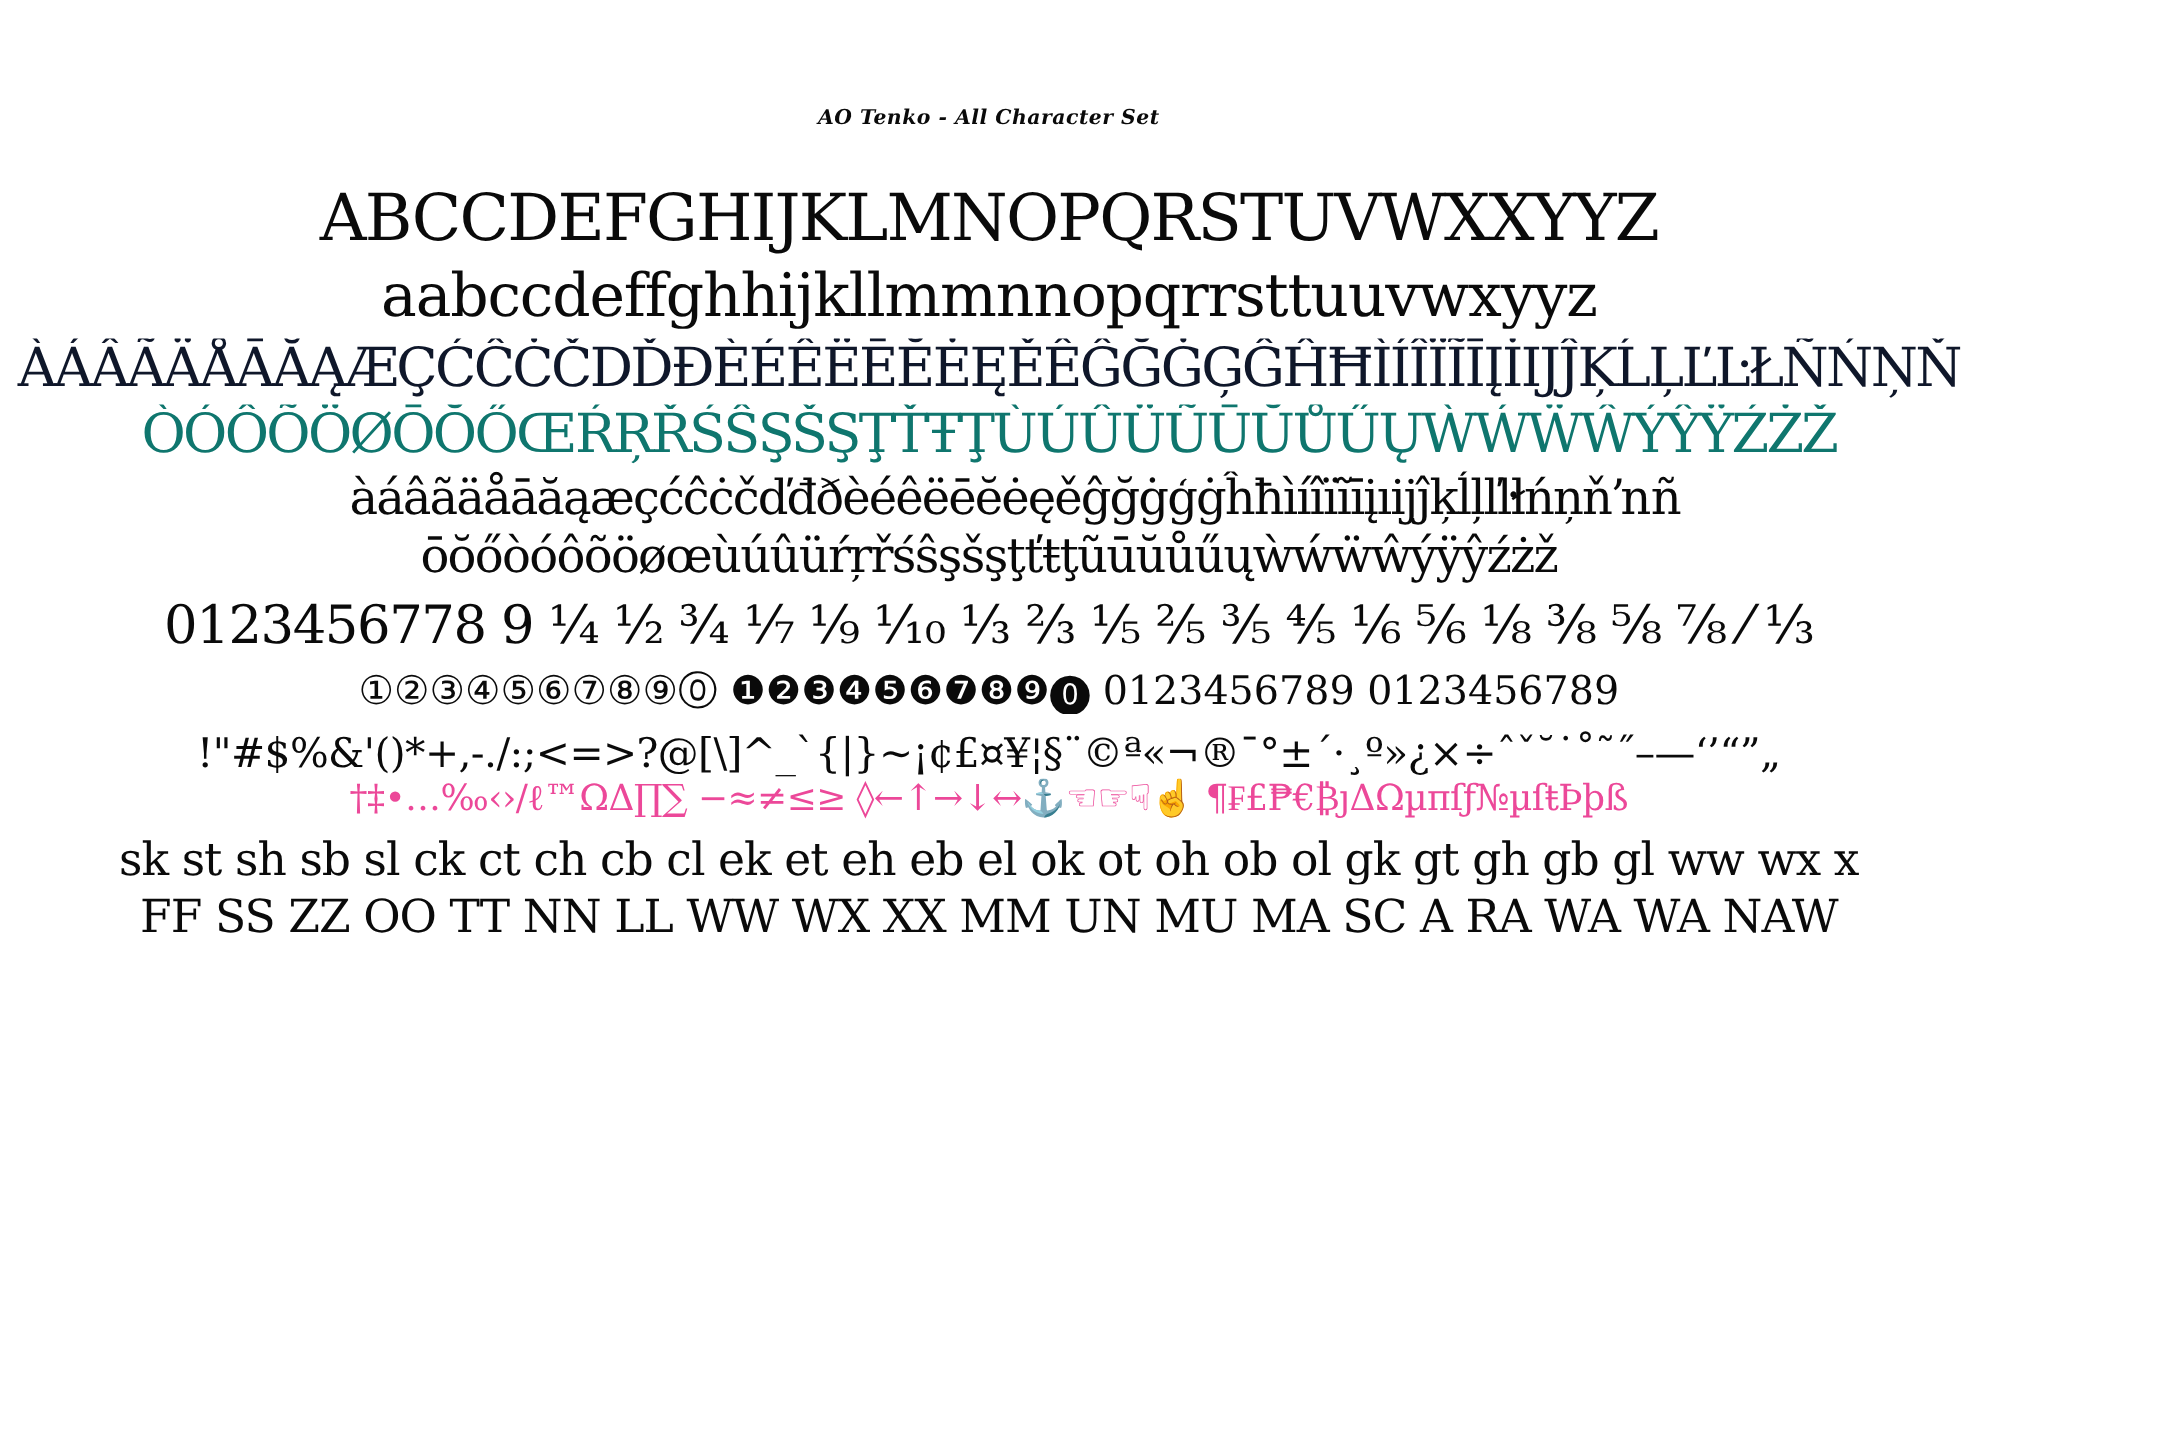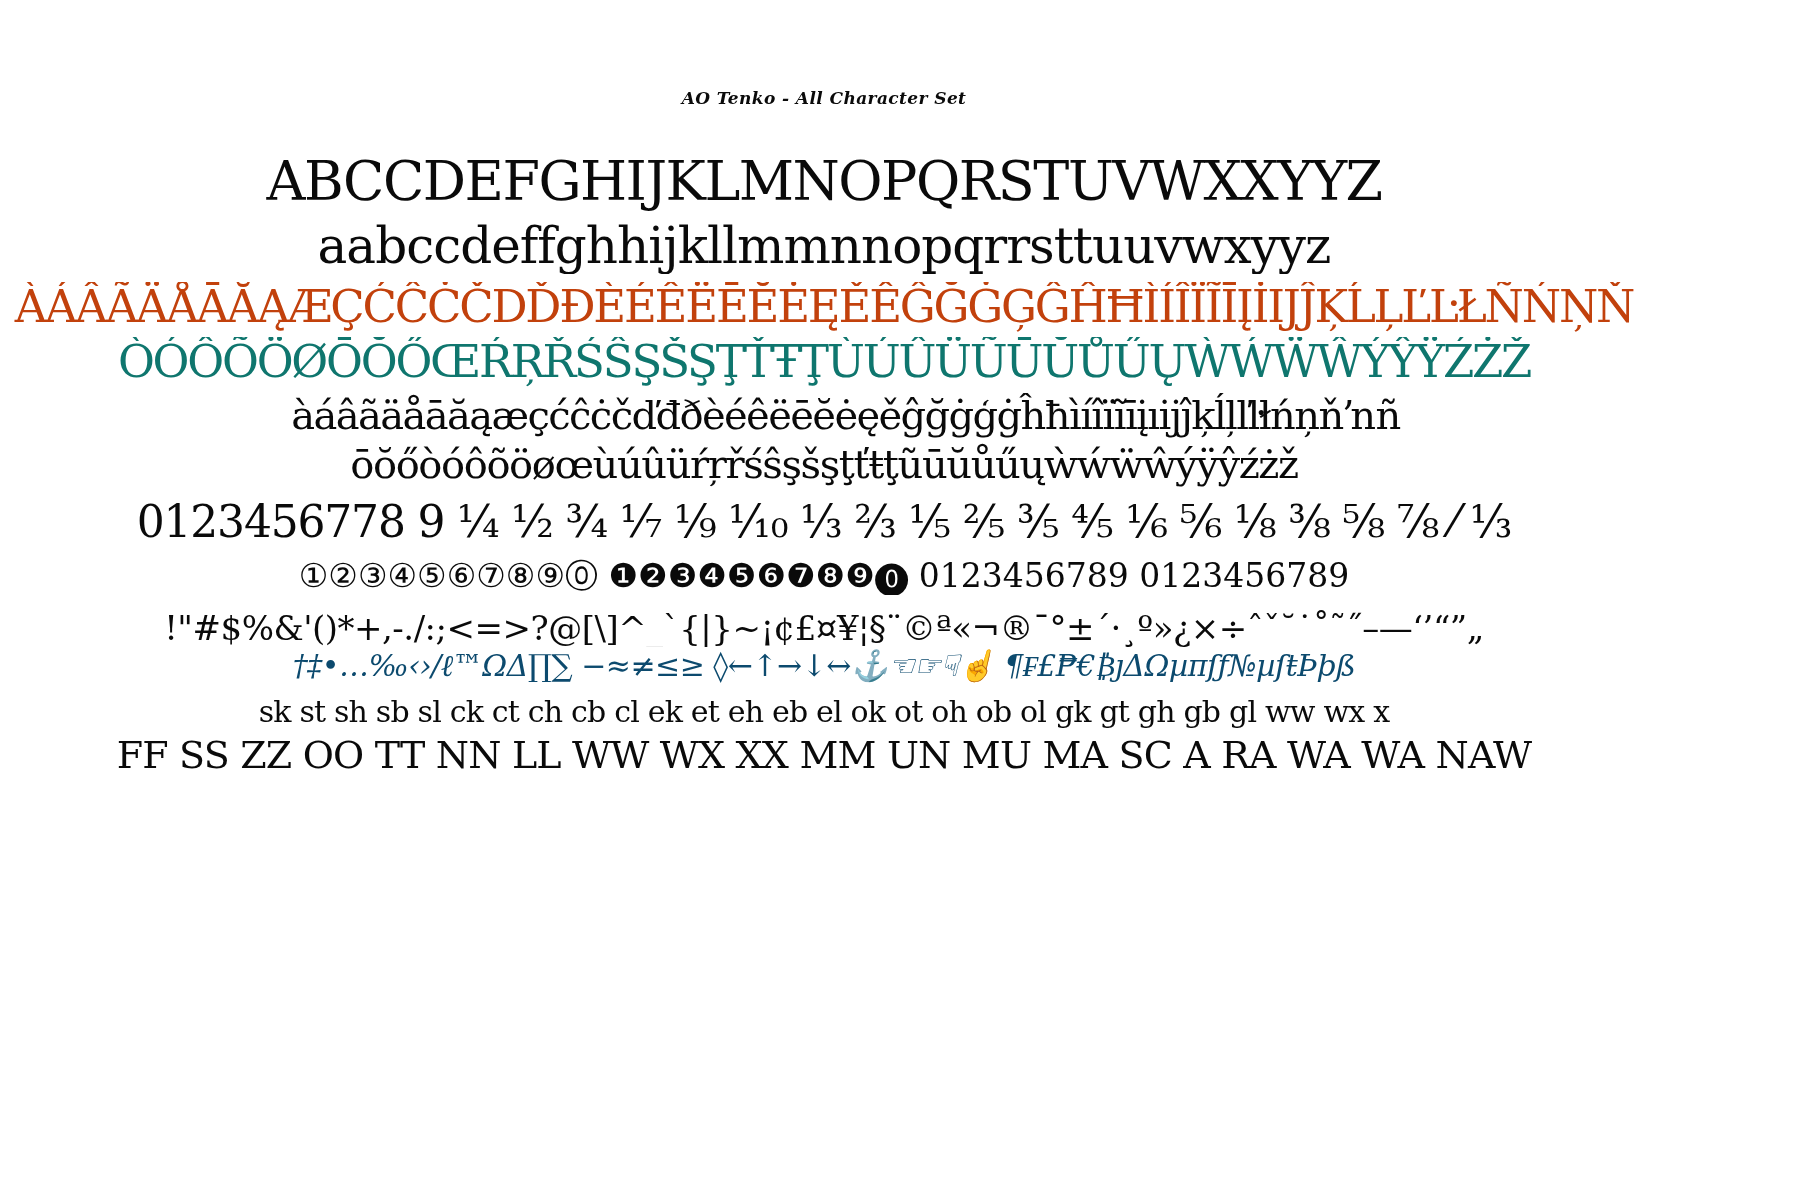--- a/index.html
+++ b/index.html
@@ -48,52 +48,52 @@
   .r-uppercase   { font-size: 54px; letter-spacing: -1.5px; margin-bottom: 6px; }
   .r-lowercase   { font-size: 50px; letter-spacing: -1.0px; margin-bottom: 8px; }
   .r-accents-uc  { font-size: 45px; letter-spacing: -2.2px; margin-bottom: 4px; }
   .r-accents-uc2 { font-size: 45px; letter-spacing: -2.2px; margin-bottom: 6px; }
   .r-accents-lc  { font-size: 40px; letter-spacing: -1.6px; margin-bottom: 4px; padding-left: 43px; }
   .r-accents-lc2 { font-size: 40px; letter-spacing: -1.4px; margin-bottom: 10px; }
   .r-figures     { font-size: 44px; letter-spacing: -1.2px; margin-bottom: 12px; }
   .r-circled     { font-size: 33px; letter-spacing: 0px; margin-bottom: 14px; }
   .r-punct1      { font-size: 34px; letter-spacing: -0.5px; margin-bottom: 2px; }
   .r-punct2      { font-size: 30px; letter-spacing: -0.5px; margin-bottom: 12px; }
-  .r-ligs1       { font-size: 30px; letter-spacing: -0.8px; margin-bottom: 6px; }
+  .r-ligs1       { font-size: 38px; letter-spacing: -0.8px; margin-bottom: 6px; }
   .r-ligs2       { font-size: 36px; letter-spacing: -0.8px; margin-bottom: 6px; }
   .r-ligs3       { font-size: 38px; letter-spacing: -0.8px; margin-bottom: 0px; }
 </style>
 </head>
 <body style="background: rgb(255, 255, 255);">
 
 <div class="sheet">
 
   <div class="specimen-title" style="color: rgb(10, 10, 10);">AO Tenko - All Character Set</div>
 
   <div class="glyph-block">
 
     <div class="row r-uppercase" style="color: rgb(10, 10, 10);">ABCCDEFGHIJKLMNOPQRSTUVWXXYYZ</div>
 
     <div class="row r-lowercase" style="color: rgb(10, 10, 10);">aabccdeffghhijkllmmnnopqrrsttuuvwxyyz</div>
 
-    <div class="row r-accents-uc" style="color: #c2410c;">ÀÁÂÃÄÅĀĂĄÆÇĆĈĊČDĎĐÈÉÊËĒĔĖĘĚÊĜĞĠĢĜĤĦÌÍÎÏĨĪĮİIJĴĶĹĻĽĿŁÑŃŅŇ</div>
+    <div class="row r-accents-uc" style="color: #0f172a;">ÀÁÂÃÄÅĀĂĄÆÇĆĈĊČDĎĐÈÉÊËĒĔĖĘĚÊĜĞĠĢĜĤĦÌÍÎÏĨĪĮİIJĴĶĹĻĽĿŁÑŃŅŇ</div>
 
     <div class="row r-accents-uc2" style="color: #0f766e;">ÒÓÔÕÖØŌŎŐŒŔŖŘŚŜŞŠŞŢŤŦŢÙÚÛÜŨŪŬŮŰŲẀẂẄŴÝŶŸŹŻŽ</div>
 
     <div class="row r-accents-lc" style="color: rgb(10, 10, 10);">àáâãäåāăąæçćĉċčďđðèéêëēĕėęěĝğġģġĥħìíîïĩīįıijĵķĺļľŀłńņňŉñ</div>
 
     <div class="row r-accents-lc2" style="color: rgb(10, 10, 10);">ōŏőòóôõöøœùúûüŕŗřśŝşšşţťŧţũūŭůűųẁẃẅŵýÿŷźżž</div>
 
     <div class="row r-figures" style="color: rgb(10, 10, 10);">0123456778 9 ¼ ½ ¾ ⅐ ⅑ ⅒ ⅓ ⅔ ⅕ ⅖ ⅗ ⅘ ⅙ ⅚ ⅛ ⅜ ⅝ ⅞ ⁄ ⅓</div>
 
     <div class="row r-circled" style="color: rgb(10, 10, 10);">①②③④⑤⑥⑦⑧⑨⓪ ❶❷❸❹❺❻❼❽❾⓿ 0123456789 0123456789</div>
 
     <div class="row r-punct1" style="color: rgb(10, 10, 10);">!"#$%&amp;'()*+,-./:;&lt;=&gt;?@[\]^_`{|}~¡¢£¤¥¦§¨©ª«¬®¯°±´·¸º»¿×÷ˆˇ˘˙˚˜˝–—‘’“”„</div>
 
-    <div class="row r-punct2" style="color: #0c4a6e; font-style: italic;">†‡•…‰‹›/ℓ™ΩΔ∏∑ −≈≠≤≥ ◊←↑→↓↔⚓☜☞☟☝ ¶₣£₱€₿ȷΔΩµπſƒ№µſŧÞþß</div>
+    <div class="row r-punct2" style="color: #ec4899;">†‡•…‰‹›/ℓ™ΩΔ∏∑ −≈≠≤≥ ◊←↑→↓↔⚓☜☞☟☝ ¶₣£₱€₿ȷΔΩµπſƒ№µſŧÞþß</div>
 
     <div class="row r-ligs1" style="color: rgb(10, 10, 10);">sk st sh sb sl ck ct ch cb cl ek et eh eb el ok ot oh ob ol gk gt gh gb gl ww wx x</div>
 
 
     <div class="row r-ligs3" style="color: rgb(10, 10, 10);">FF SS ZZ OO TT NN LL WW WX XX MM UN MU MA SC A RA WA WA NAW</div>
 
   </div>
 </div>
 
 </body></html>

